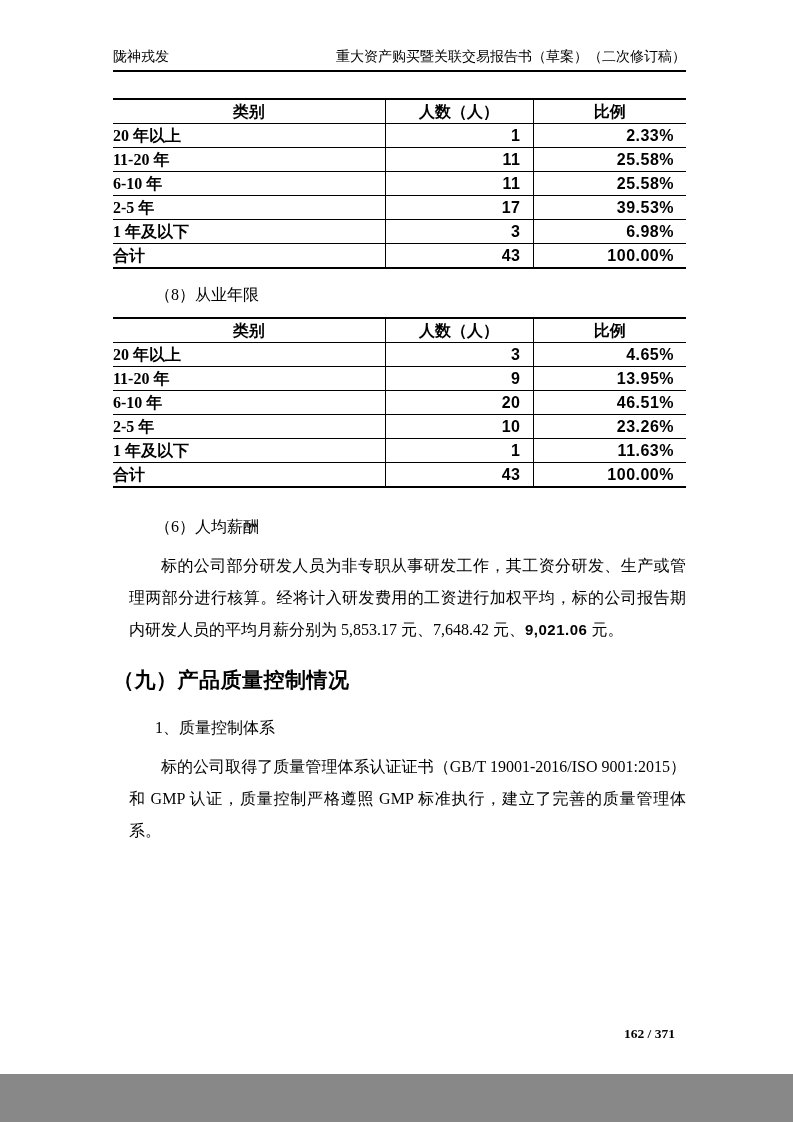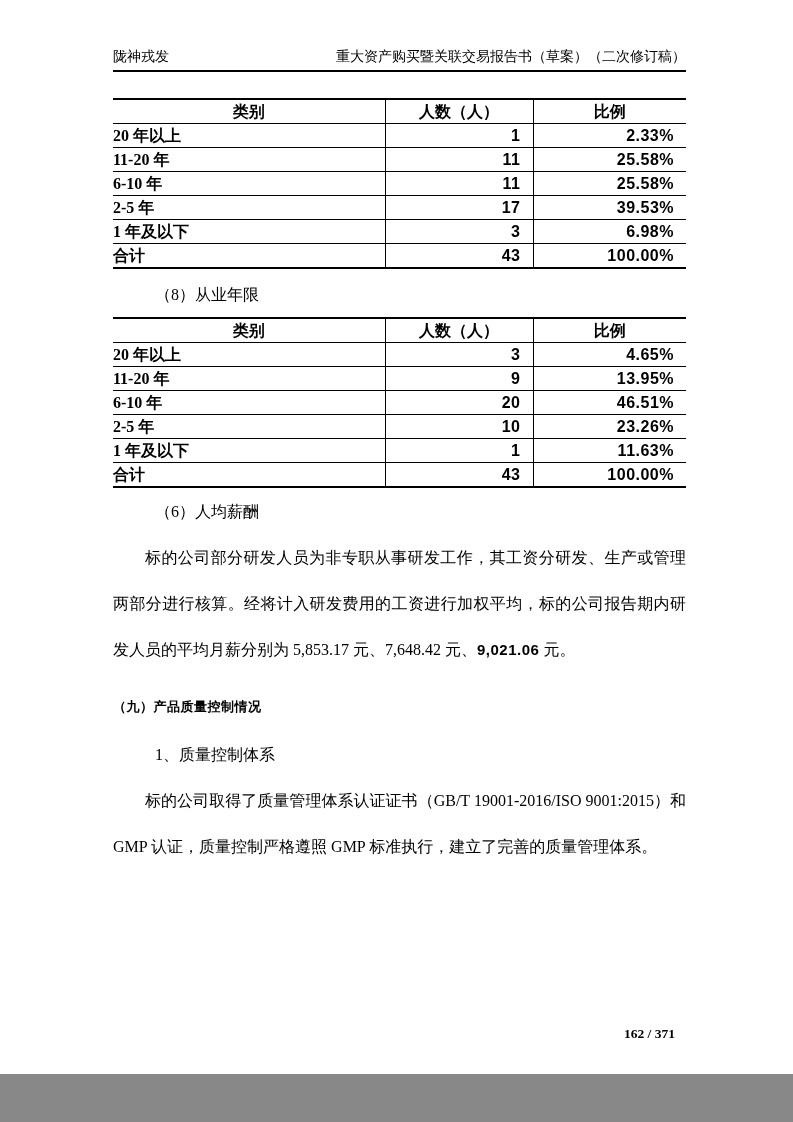--- a/index.html
+++ b/index.html
@@ -52,41 +52,42 @@
     font-family: "Liberation Sans", "DejaVu Sans", sans-serif;
     letter-spacing: 0.5px;
   }
   
   .subhead {
     font-size: 16px;
     margin-top: 15px;
     padding-left: 42px;
     line-height: 21px;
   }
-  .subhead.gap6 { margin-top: 13px; }
+  .subhead.gap6 { margin-top: 28px; }
   
   .body-para {
     font-size: 16px;
-    line-height: 46px;
+    line-height: 32px;
     text-align: justify;
     text-indent: 2em;
     margin-top: 13px;
+    margin-left: 16px;
   }
   .body-para .boldnum {
     font-family: "Liberation Sans", "DejaVu Sans", sans-serif;
     font-weight: bold;
     font-size: 15px;
     letter-spacing: 0.5px;
   }
   .body-para.justify-last { text-align-last: justify; }
   
   .section-heading {
     font-family: "Liberation Sans", "DejaVu Sans", sans-serif;
     font-weight: bold;
-    font-size: 13px;
+    font-size: 21px;
     line-height: 26px;
     margin-top: 21px;
     letter-spacing: 0.5px;
   }
   .sub-numbered {
     font-size: 16px;
     margin-top: 24px;
     padding-left: 42px;
     line-height: 21px;
   }

